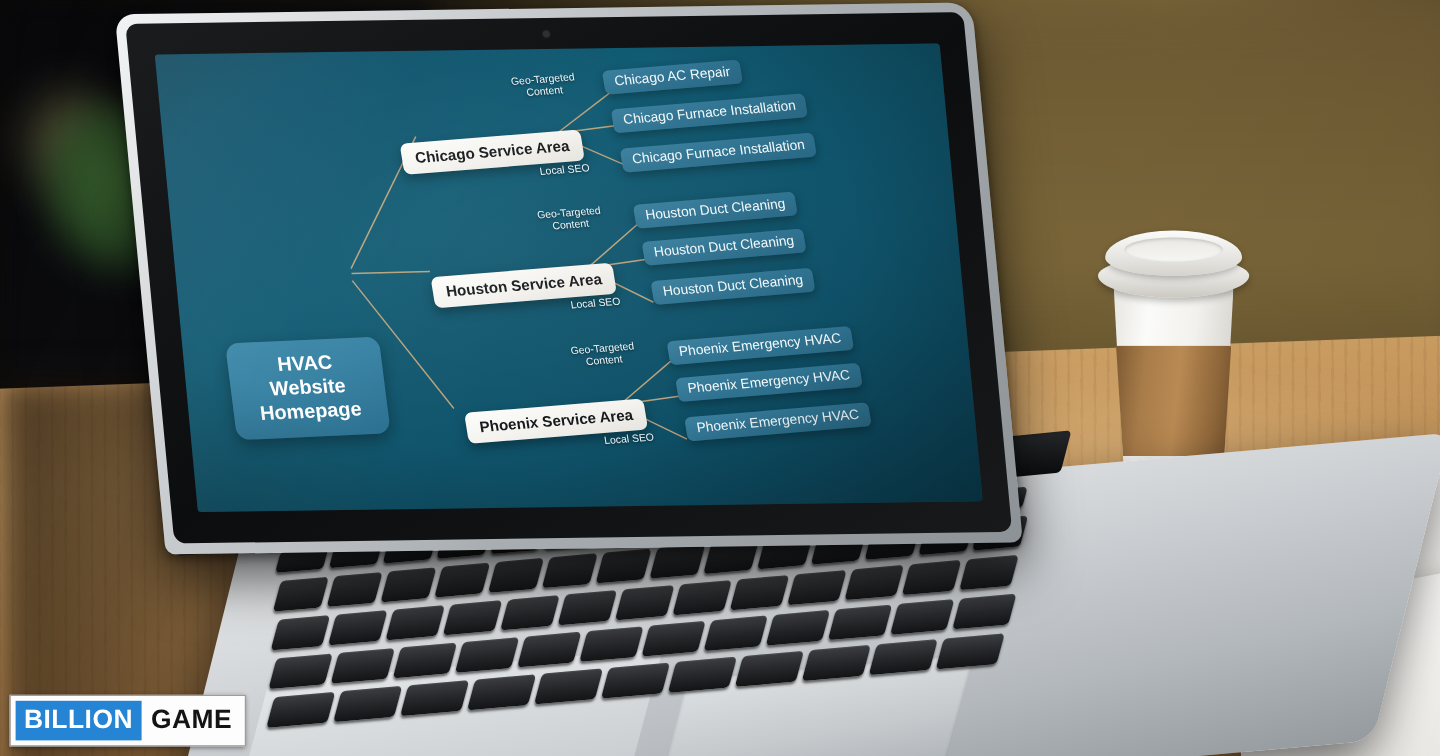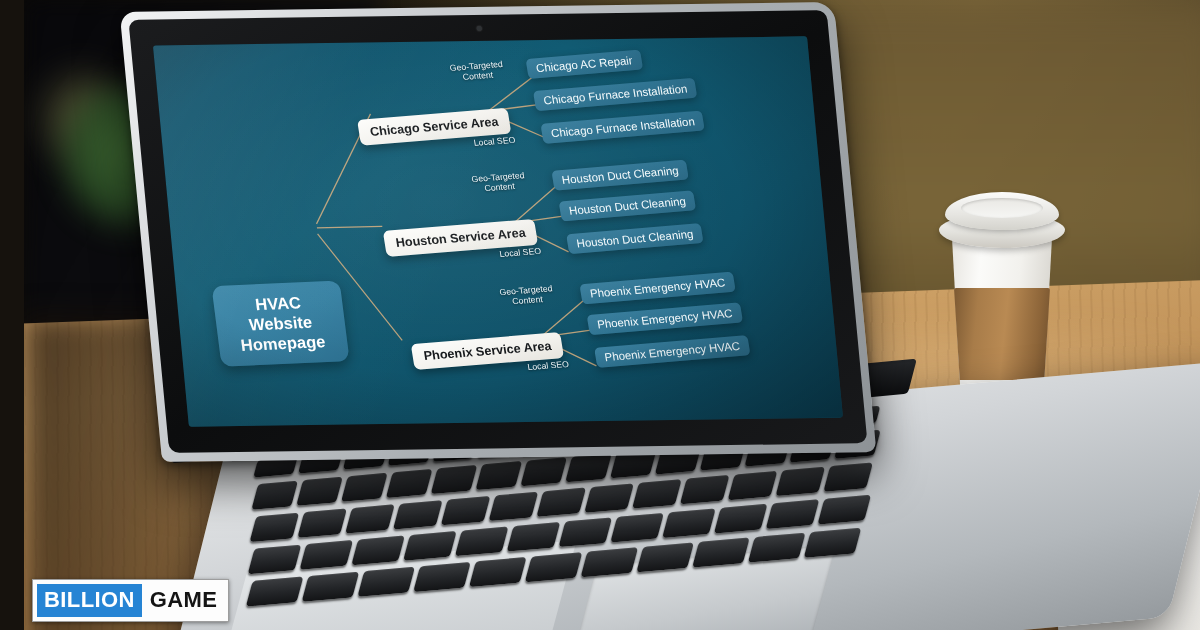--- a/index.html
+++ b/index.html
@@ -5,21 +5,21 @@
 <style>
   * { margin:0; padding:0; box-sizing:border-box; }
   html, body { width:1200px; height:630px; overflow:hidden; }
   body {
     font-family:"Liberation Sans", sans-serif;
     background:#16120d;
     position:relative;
   }
 
   
-  #scene { position:absolute; inset:0; overflow:hidden;margin-left:24px; }
+  #scene { position:absolute; inset:0; overflow:hidden; }
 
   
   .bg-base {
     position:absolute; inset:0;
     background:
       radial-gradient(circle at 68% 12%, rgba(150,125,70,.55) 0%, rgba(0,0,0,0) 46%),
       linear-gradient(100deg,#0a0907 0%, #15120c 22%, #4a3d22 55%, #6d5a33 74%, #4d4026 100%);
   }
   .bg-wallpanel {
     position:absolute; left:60%; top:0; width:42%; height:62%;

